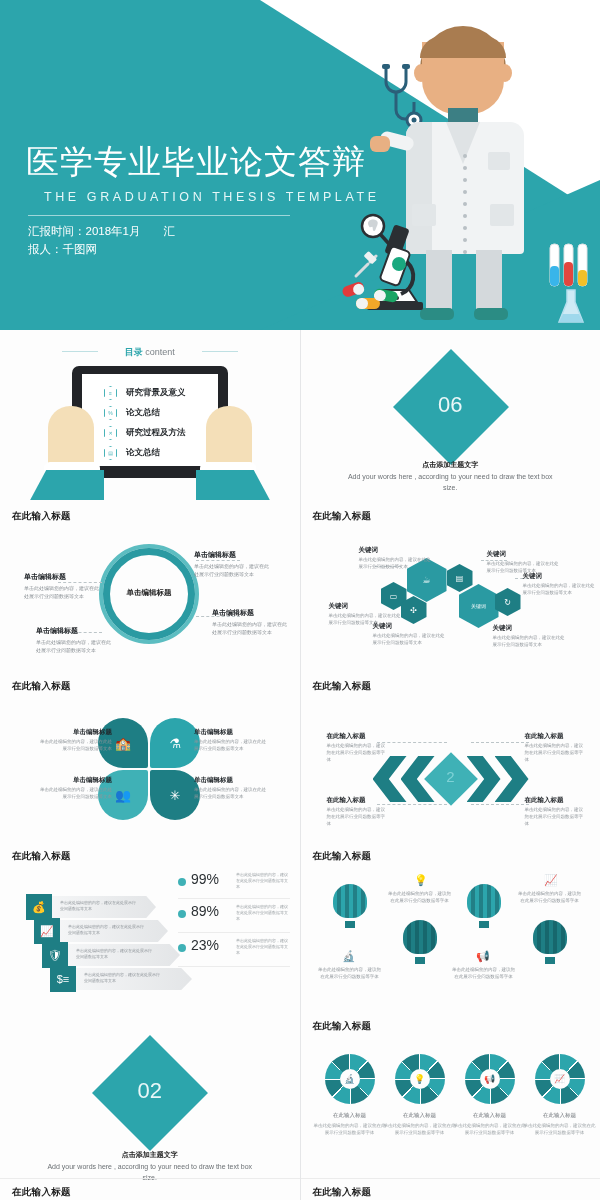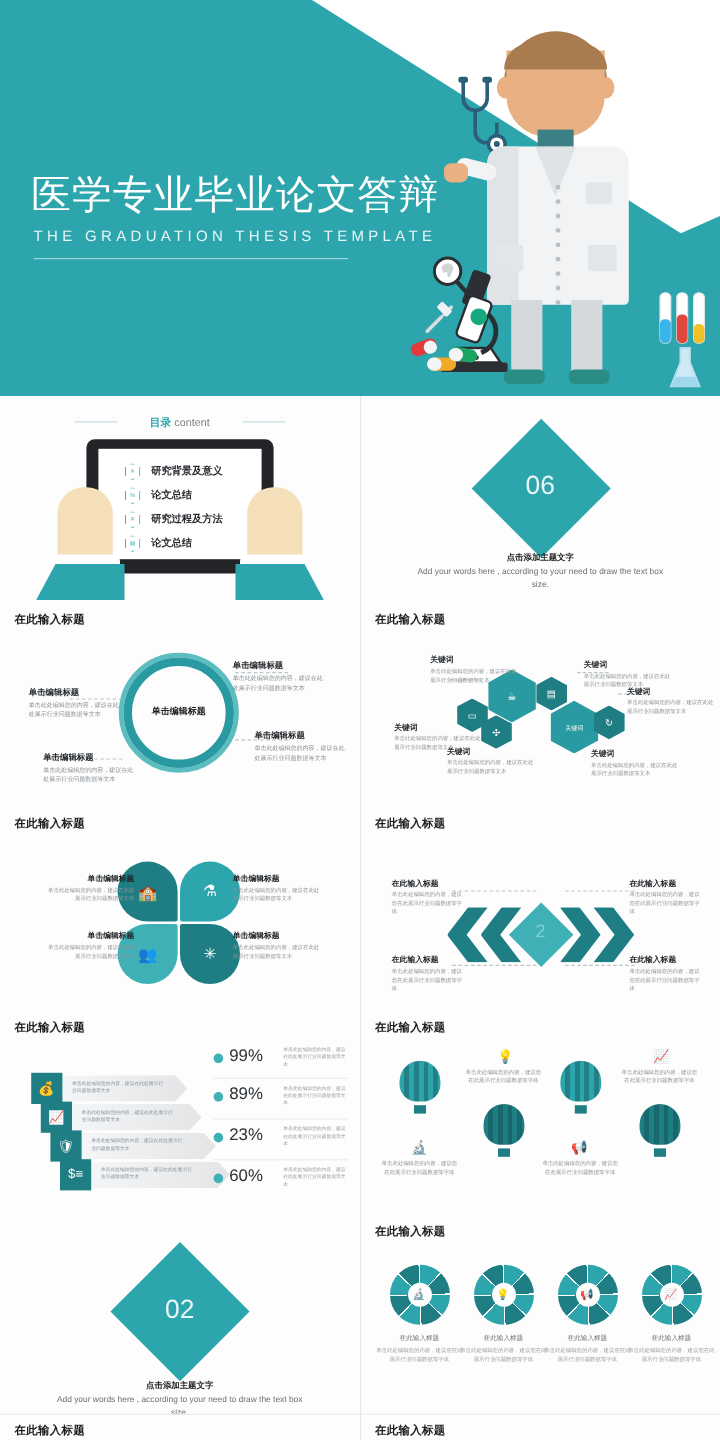--- a/index.html
+++ b/index.html
@@ -25,21 +25,21 @@
     position:absolute; right:0; bottom:0; width:340px; height:200px;
     background:#2CA5AC;
     clip-path: polygon(0 100%, 100% 25%, 100% 100%);
   }
   .hero-title {
     position: absolute; left: 26px; top: 140px;
     font-size: 33px; letter-spacing: 1px; color: #ffffff; font-weight: 400;
     white-space: nowrap;
   }
   .hero-sub {
-    position: absolute; left: 28px; top: 190px;
+    position: absolute; left: 44px; top: 190px;
     font-size: 12.5px; letter-spacing: 3.6px; color: #e7f7f8; font-weight: 300;
     white-space: nowrap;
   }
   .hero-rule {
     position:absolute; left:28px; top:215px; width:262px; height:1px;
     background: rgba(255,255,255,.55);
   }
   .hero-meta {
     position: absolute; left: 28px; top: 222px;
     font-size: 11.5px; line-height: 18px; color: #ffffff; white-space: pre-line;
@@ -313,20 +313,22 @@
     <div class="flask">
       <svg viewBox="0 0 30 38">
           <path d="M11 2h8v12l8 20H3l8-20z" fill="#cfeaf5" stroke="#b5dfee" stroke-width="1.5"></path>
       <path d="M7 26h16l4 8H3z" fill="#9fd8ec"></path>
         </svg>
     </div>
 
     <div class="hero-title">医学专业毕业论文答辩</div>
     <div class="hero-sub">THE   GRADUATION   THESIS   TEMPLATE</div>
     <div class="hero-rule"></div>
+    <div class="hero-meta">汇报时间：2018年1月　　汇
+报人：千图网</div>
   </div>
 
   <div class="grid">
 
     <div class="row">
       <div class="slide">
         <div class="cat-dash l"></div>
         <div class="cat-dash r"></div>
         <div class="cat-head">
           <span>目录</span>
@@ -539,25 +541,20 @@
           <span class="pct-num">89%</span>
           <span class="pct-d">单击此处编辑您的内容，建议在此处展示行业问题数据等文本</span>
         </div>
         <div class="pct-line" style="top:92px"></div>
         <div class="pct-row" style="top:96px">
           <span class="pct-dot"></span>
           <span class="pct-num">23%</span>
           <span class="pct-d">单击此处编辑您的内容，建议在此处展示行业问题数据等文本</span>
         </div>
         <div class="pct-line" style="top:126px"></div>
-        <div class="pct-row" style="top:130px">
-          <span class="pct-dot"></span>
-          <span class="pct-num">60%</span>
-          <span class="pct-d">单击此处编辑您的内容，建议在此处展示行业问题数据等文本</span>
-        </div>
       </div>
 
       <div class="slide">
         <div class="slide-title">在此输入标题</div>
         <div class="balloon" style="left:32px;top:44px">
           <div class="bd"></div>
             <div class="bk"></div>
           </div>
         <div class="bl-ic" style="left:42px;top:110px">🔬</div>
         <div class="bl-tx" style="left:16px;top:126px">单击此处编辑您的内容，建议您在此展示行业问题数据等字体</div>

